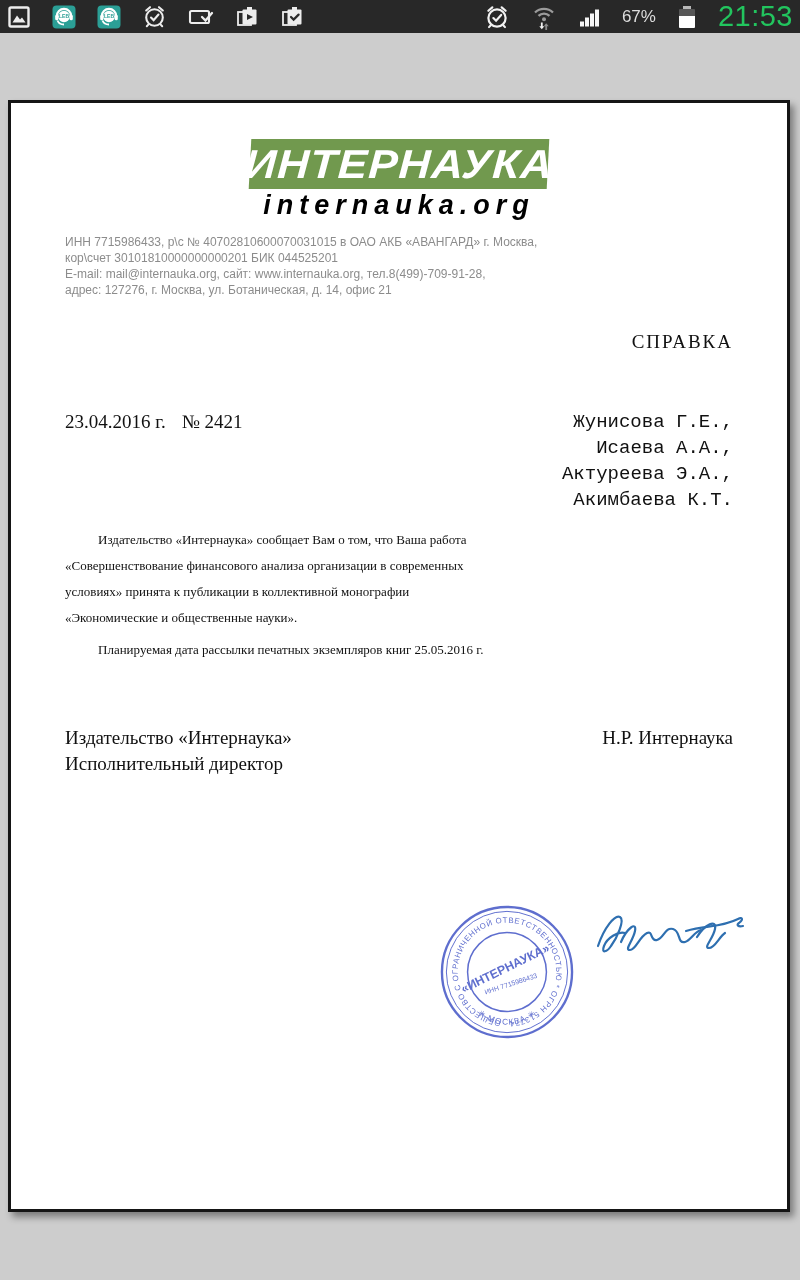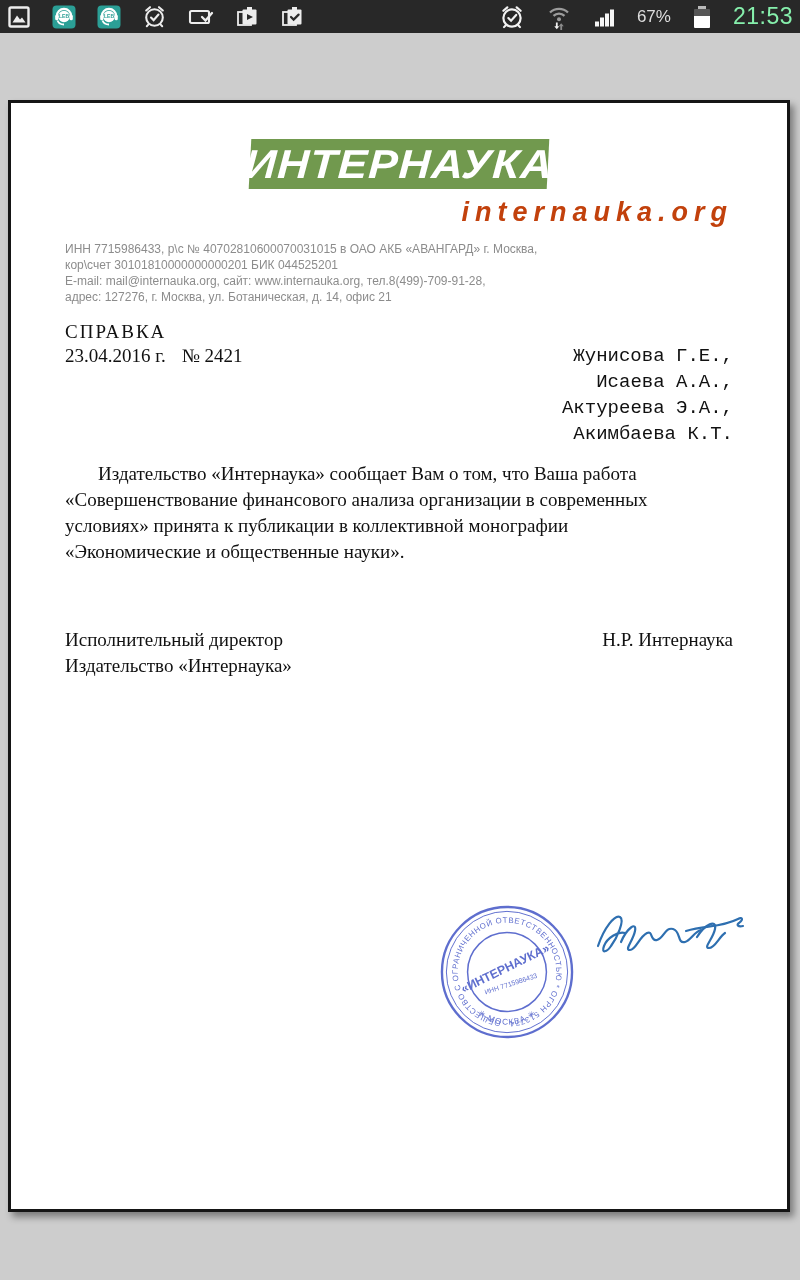--- a/index.html
+++ b/index.html
@@ -6,21 +6,21 @@
   html,body { width:800px; height:1280px; overflow:hidden; }
   body { background:#cdcdcd; font-family:"Liberation Sans", sans-serif; }
 
   
   .status-bar {
     position:absolute; left:0; top:0; width:800px; height:33px;
     background:#282828; display:flex; align-items:center; padding:12px 7px; gap:21px;
   }
   .status-bar svg { display:block; }
   .sb-spacer { flex:1; }
-  .sb-time { color:#86efac; font-size:23px; letter-spacing:0.5px;text-align:right; }
+  .sb-time { color:#22c55e; font-size:29px; letter-spacing:0.5px;text-align:right; }
   .sb-batt-pct { color:#dddddd; font-size:17px; }
   .battery { width:16px; height:22px; position:relative; margin:0 2px; }
   .battery .nub { position:absolute; left:4px; top:0; width:8px; height:3px; background:#b9b9b9; }
   .battery .body { position:absolute; left:0; top:3px; width:16px; height:19px;
     background:linear-gradient(to bottom,#565656 0 36%,#ffffff 36% 100%); border-radius:1px; }
 
   
   .page {
     position:absolute; left:8px; top:100px; width:782px; height:1112px;
     background:#ffffff; border:3px solid #151515; padding:0 54px;
@@ -31,35 +31,35 @@
   .logo-box {
     display:inline-flex; align-items:center; justify-content:center;
     width:298px; height:50px; background:#71994e; transform:skewX(-3deg);
   }
   .logo-title {
     font-family:"Liberation Sans", sans-serif; font-style:italic; font-weight:bold;
     color:#ffffff; font-size:44px; white-space:nowrap; letter-spacing:1px;
     display:inline-block; transform:scaleY(0.92);
   }
   .logo-sub {
-    margin-top:8px; text-align:right; color:#c2410c;
+    margin-top:1px; text-align:center; color:#000000;
     font-family:"Liberation Sans", sans-serif; font-style:italic;
     font-size:27px; letter-spacing:6px; font-weight:bold;
   }
   .org-details {
     margin-top:13px; text-align:left; white-space:pre-line;
     font-family:"Liberation Sans", sans-serif; font-size:12px; line-height:16px; color:#8c8c8c;
   }
-  .doc-title { margin-top:16px; text-align:left; font-size:19px; letter-spacing:2px; line-height:22px; }
-  .date-row { display:flex; justify-content:space-between; align-items:flex-start;
+  .doc-title { margin-top:33px; text-align:right; font-size:19px; letter-spacing:2px; line-height:22px; }
+  .date-row { margin-top:56px; display:flex; justify-content:space-between; align-items:flex-start;
     font-size:19px; line-height:26px; }
   .doc-number { margin-left:16px; }
   .recipients { text-align:right; white-space:pre-line;font-family:Liberation Mono, monospace; }
   .paragraphs { margin-top:14px; }
-  .paragraphs p { font-size:19px; line-height:26px; text-indent:33px; white-space:pre-line; margin:0 0 6px 0; }
+  .paragraphs p { font-size:13px; line-height:26px; text-indent:33px; white-space:pre-line; margin:0 0 6px 0; }
   .sig-row { margin-top:62px; display:flex; justify-content:space-between; align-items:flex-start;
     font-size:19px; line-height:26px; }
   .stamp { position:absolute; left:427px; top:800px; opacity:0.85; }
   .autograph { position:absolute; left:577px; top:797px; }
 </style>
 </head>
 <body>
 
 <header class="status-bar">
   <svg width="24" height="24" viewBox="0 0 24 24">
@@ -162,26 +162,27 @@
 Исаева А.А.,
 Актуреева Э.А.,
 Акимбаева К.Т.</div>
   </div>
 
   <div class="paragraphs">
     <p>Издательство «Интернаука» сообщает Вам о том, что Ваша работа
 «Совершенствование финансового анализа организации в современных
 условиях» принята к публикации в коллективной монографии
 «Экономические и общественные науки».</p>
+    <p>Планируемая дата рассылки печатных экземпляров книг 25.05.2016 г.</p>
   </div>
 
   <div class="sig-row">
     <div>
+      <div>Издательство «Интернаука»</div>
       <div>Исполнительный директор</div>
-      <div>Издательство «Интернаука»</div>
     </div>
     <span>Н.Р. Интернаука</span>
   </div>
 
   <svg class="stamp" width="138" height="138" viewBox="0 0 140 140">
     <g stroke="#4355c6" fill="none">
       <circle cx="70" cy="70" r="66" stroke-width="2.4"></circle>
       <circle cx="70" cy="70" r="61.5" stroke-width="1"></circle>
       <circle cx="70" cy="70" r="40" stroke-width="1.5"></circle>
     </g>

